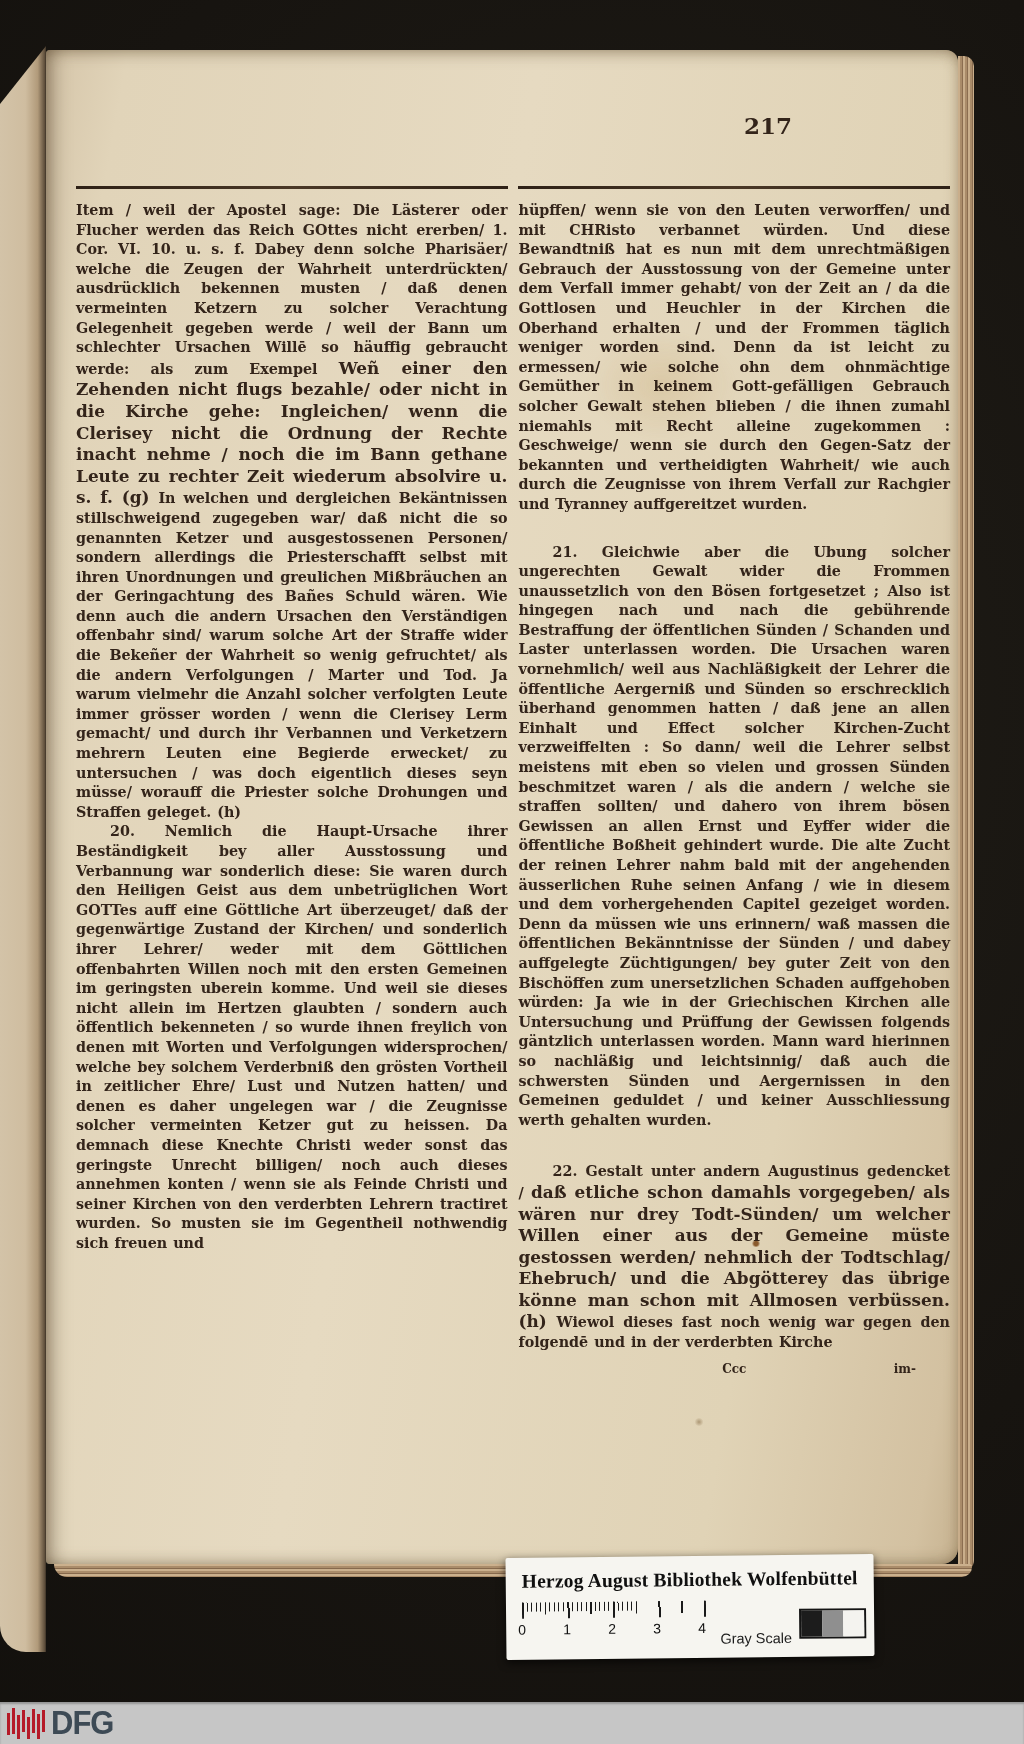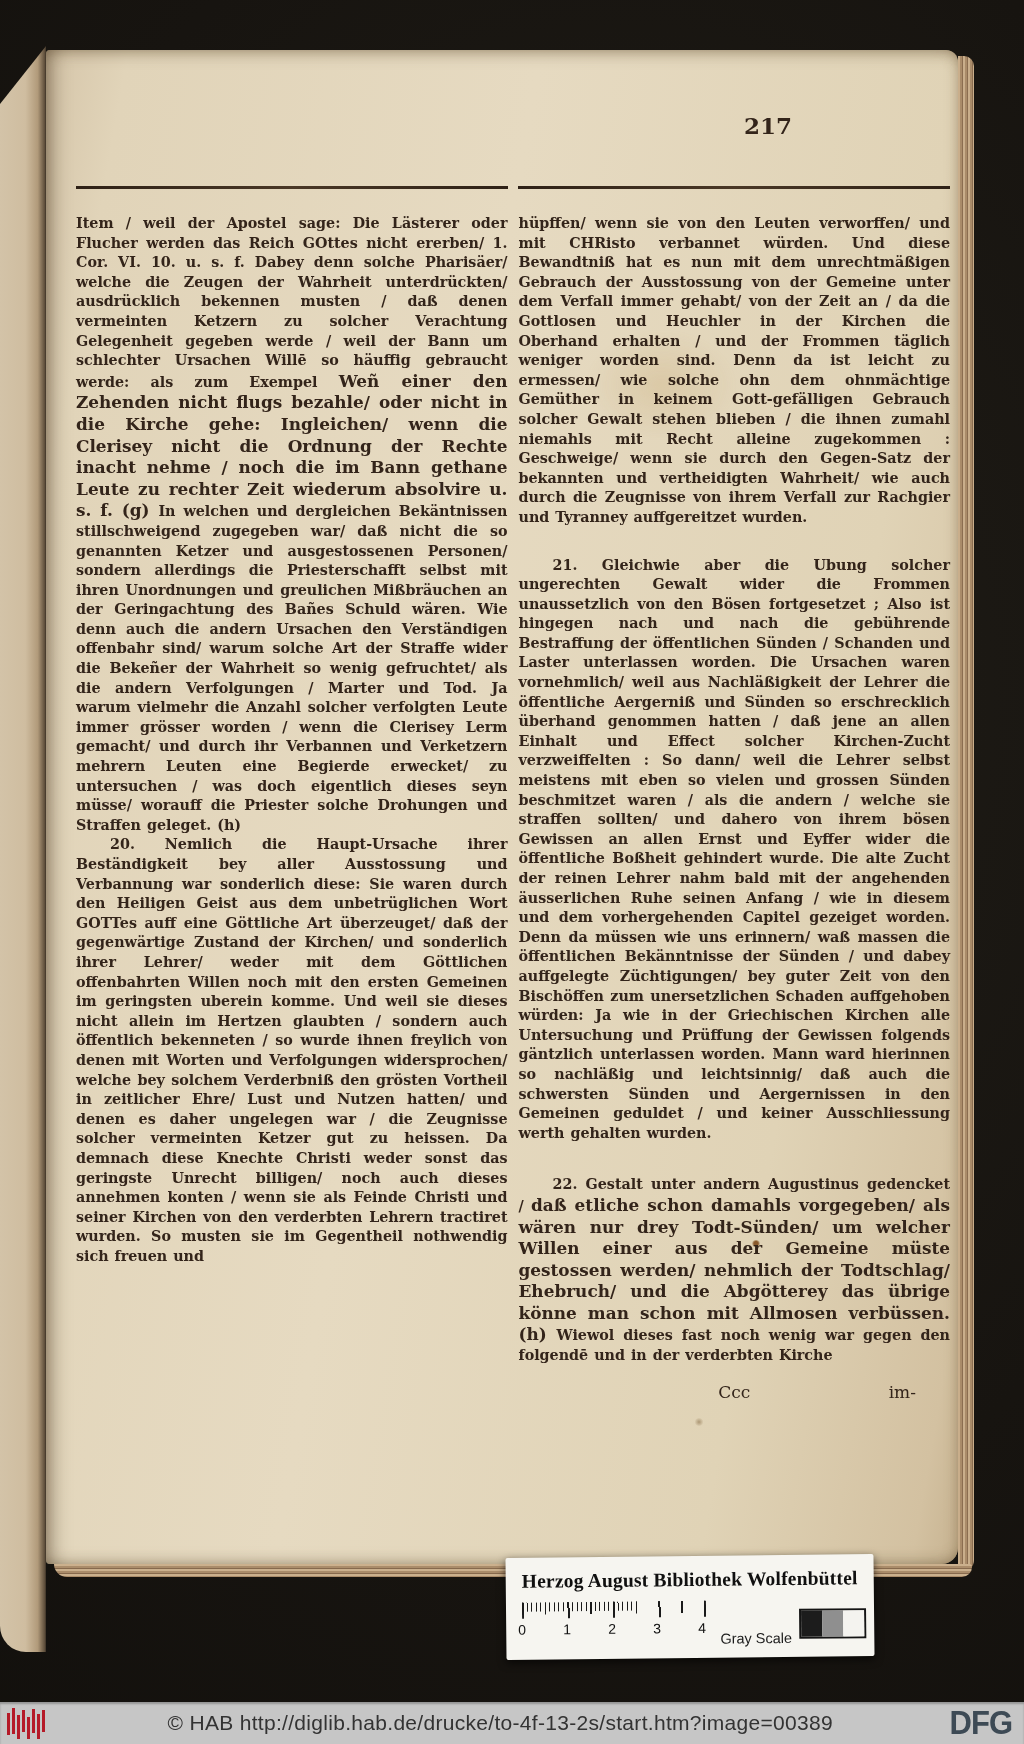--- a/index.html
+++ b/index.html
@@ -40,32 +40,32 @@
       background:radial-gradient(circle,rgba(120,90,50,.5),transparent 70%);}
 
   
   .header-title{position:absolute;left:178px;top:58px;font-size:27px;font-weight:700;
       color:var(--ink);letter-spacing:1px;white-space:nowrap;}
   .page-number{position:absolute;left:698px;top:62px;font-size:23px;font-weight:700;color:var(--ink);}
   .head-rule{position:absolute;left:30px;top:136px;width:874px;display:flex;gap:10px;}
   .head-rule .seg{height:3px;background:linear-gradient(90deg,#2e2116,#4a3826 50%,#2e2116);}
   .head-rule .seg.l{width:432px;} .head-rule .seg.r{flex:1;}
 
-  .columns{position:absolute;left:30px;top:164px;width:874px;display:flex;gap:11px;}
+  .columns{position:absolute;left:30px;top:151px;width:874px;display:flex;gap:11px;}
   .col{width:432px;}
   .col p{margin:0;text-align:justify;font-size:14.3px;line-height:19.6px;color:var(--ink);
       font-weight:700;word-spacing:1px;}
   .col p .large{font-size:16.9px;line-height:21px;}
   .indent{text-indent:34px;}
   .footnote{font-weight:400 !important;font-size:13.8px !important;line-height:19px !important;
       margin:30px 0 36px 0 !important;text-indent:26px;font-style:italic;}
   .gap-top{margin-top:28px !important;}
   .gap-top2{margin-top:32px !important;}
-  .sig-row{position:relative;text-align:center;font-size:17px;font-weight:400;color:var(--ink);
-      margin-top:16px;}
+  .sig-row{position:relative;text-align:center;font-size:12px;font-weight:700;color:var(--ink);
+      margin-top:9px;}
   .sig-row .catch{position:absolute;right:34px;}
 
   
   .lib-card{position:absolute;left:506px;top:1556px;width:368px;height:102px;background:#f6f5f0;
       transform:rotate(-.6deg);box-shadow:0 3px 8px rgba(0,0,0,.65);border-radius:2px;}
   .card-title{margin-top:13px;text-align:center;font-family:"Liberation Serif",serif;
       font-weight:700;font-size:19.5px;color:#101010;letter-spacing:.2px;}
   .ruler{position:absolute;left:16px;top:45px;width:192px;height:38px;}
   .ticks{width:184px;height:16px;
       background:
@@ -151,15 +151,14 @@
       <rect x="2" y="8" width="3" height="22"></rect>
       <rect x="7" y="3" width="3" height="26"></rect>
       <rect x="12" y="10" width="3" height="24"></rect>
       <rect x="17" y="5" width="3" height="22"></rect>
       <rect x="22" y="12" width="3" height="22"></rect>
       <rect x="27" y="4" width="3" height="24"></rect>
       <rect x="32" y="9" width="3" height="25"></rect>
       <rect x="37" y="5" width="3" height="22"></rect>
     </g>
   </svg>
-  <div class="copyright">© HAB http://diglib.hab.de/drucke/to-4f-13-2s/start.htm?image=00389</div>
   <div class="dfg">DFG</div>
 </div>
 
 </body></html>

